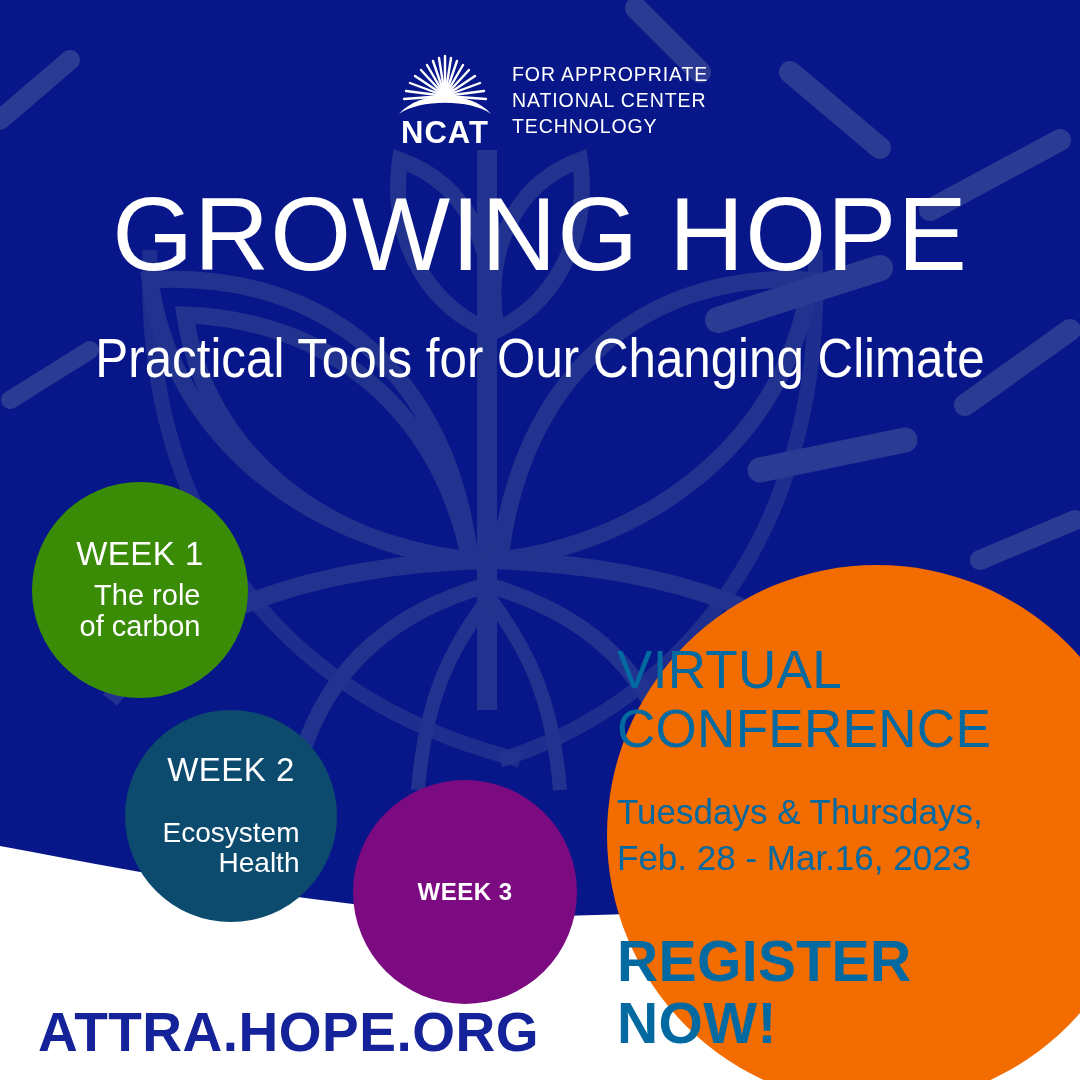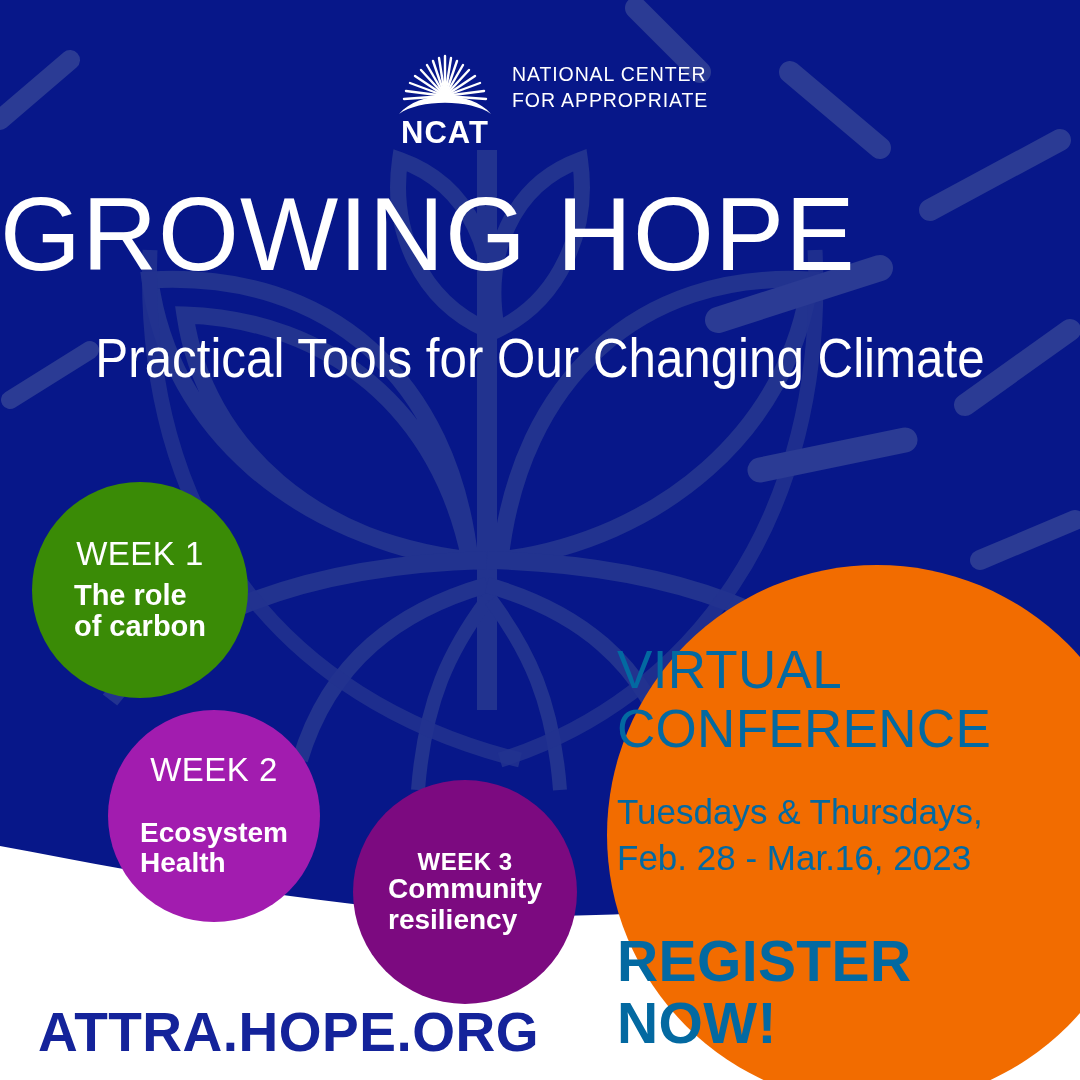--- a/index.html
+++ b/index.html
@@ -5,48 +5,48 @@
   html,body{margin:0;padding:0;background:#ffffff;}
   .poster{
     position:relative;width:1080px;height:1080px;overflow:hidden;
     background:#ffffff;
     font-family:"Liberation Sans", sans-serif;
   }
   .navy-bg{position:absolute;inset:0;background:#071789;}
   .wm{position:absolute;inset:0;overflow:hidden;}
   .wave-white{position:absolute;left:0;top:0;width:1080px;height:1080px;}
   .circle{position:absolute;border-radius:50%;display:flex;flex-direction:column;
-          align-items:center;justify-content:center;color:#ffffff;text-align:left;}
+          align-items:center;justify-content:center;color:#ffffff;text-align:right;}
   .wk-num{font-weight:400;letter-spacing:.5px;line-height:1.05;}
-  .wk-topic{font-weight:700;line-height:1.08;}
+  .wk-topic{font-weight:400;line-height:1.08;}
 
   
   #wk1{left:32px;top:482px;width:216px;height:216px;background:#3a8b06;}
   #wk1 .wk-num{font-size:33px;margin-bottom:8px;}
   #wk1 .wk-topic{font-size:29px;}
   
-  #wk2{left:108px;top:710px;width:212px;height:212px;background:#a21caf;}
+  #wk2{left:125px;top:710px;width:212px;height:212px;background:#0c4a6e;}
   #wk2 .wk-num{font-size:33px;margin-bottom:6px;}
   #wk2 .wk-topic{font-size:28px;margin-top:24px;}
   
   #wk3{left:353px;top:780px;width:224px;height:224px;background:#7c0a80;}
   #wk3 .wk-num{font-size:24px;font-weight:bold;}
   #wk3 .wk-topic{font-size:28px;}
 
   
   #orange-wrap{position:absolute;left:0;top:0;width:1080px;height:1080px;}
   #orange{position:absolute;left:607px;top:565px;width:540px;height:540px;
           border-radius:50%;background:#f26c00;}
 
   .orange-text{position:absolute;left:617px;top:640px;width:450px;color:#0369a1;text-align:left;}
   .oc-title{font-size:53px;font-weight:400;line-height:1.12;letter-spacing:.3px;}
   .oc-dates{font-size:35px;font-weight:400;line-height:1.32;margin-top:30px;}
   .oc-cta{font-size:57px;font-weight:700;line-height:1.08;margin-top:50px;letter-spacing:.4px;}
 
-  .headline{position:absolute;left:0;top:175px;width:1080px;text-align:left;
+  .headline{position:absolute;left:0;top:175px;width:1080px;text-align:center;
             color:#fff;font-size:104px;font-weight:300;letter-spacing:1px;
             font-family:"Liberation Sans", sans-serif;}
   .subhead{position:absolute;left:0;top:325px;width:1080px;text-align:center;
            color:#fff;font-size:56px;font-weight:400;
            transform:scaleX(.88);transform-origin:center;}
 
   .url{position:absolute;left:38px;top:1000px;color:#14239a;
        font-size:55px;font-weight:700;letter-spacing:.5px;}
 
   .logo{position:absolute;left:385px;top:50px;width:320px;height:100px;}
@@ -119,22 +119,23 @@
         <line x1="60" y1="46" x2="21" y2="41"></line>
           <line x1="60" y1="46" x2="99" y2="41"></line>
         <line x1="60" y1="46" x2="19" y2="49"></line>
           <line x1="60" y1="46" x2="101" y2="49"></line>
       </g>
       <path d="M14 64 C 34 40 86 40 106 64 C 86 49 34 49 14 64 Z"></path>
       <text x="60" y="93" text-anchor="middle" font-family="Liberation Sans, sans-serif" font-size="31" font-weight="700" letter-spacing="1">NCAT</text>
     </g>
   </svg>
   <div class="logo-words">
+    <div>FOR APPROPRIATE</div>
     <div>NATIONAL CENTER</div>
-    <div>FOR APPROPRIATE</div>
+    <div>TECHNOLOGY</div>
   </div>
 
   <div class="headline">GROWING HOPE</div>
   <div class="subhead">Practical Tools for Our Changing Climate</div>
 
   <svg class="wave-white" viewBox="0 0 1080 1080">
     <path d="M0 846 C 180 880 380 918 560 916 C 760 913 920 880 1080 852 L1080 1080 L0 1080 Z" fill="#ffffff"></path>
   </svg>
 
   <div class="circle" id="wk1">
@@ -148,24 +149,20 @@
   <div class="circle" id="wk2">
     <div class="wk-num">WEEK 2</div>
     <div class="wk-topic">
       <div>Ecosystem</div>
       <div>Health</div>
     </div>
   </div>
 
   <div class="circle" id="wk3">
     <div class="wk-num">WEEK 3</div>
-    <div class="wk-topic">
-      <div>Community</div>
-      <div>resiliency</div>
-    </div>
   </div>
 
   <div id="orange-wrap">
     <div id="orange"></div>
   </div>
   <div class="orange-text">
     <div class="oc-title">
       <div>VIRTUAL</div>
       <div>CONFERENCE</div>
     </div>

